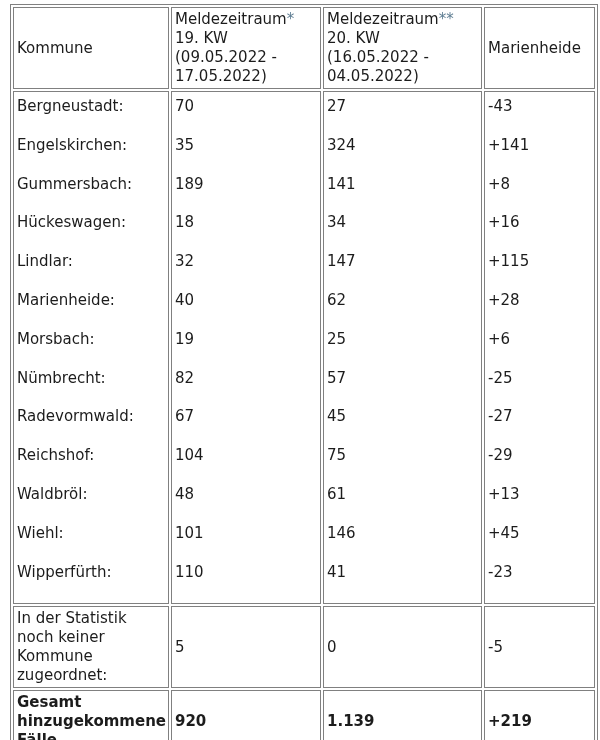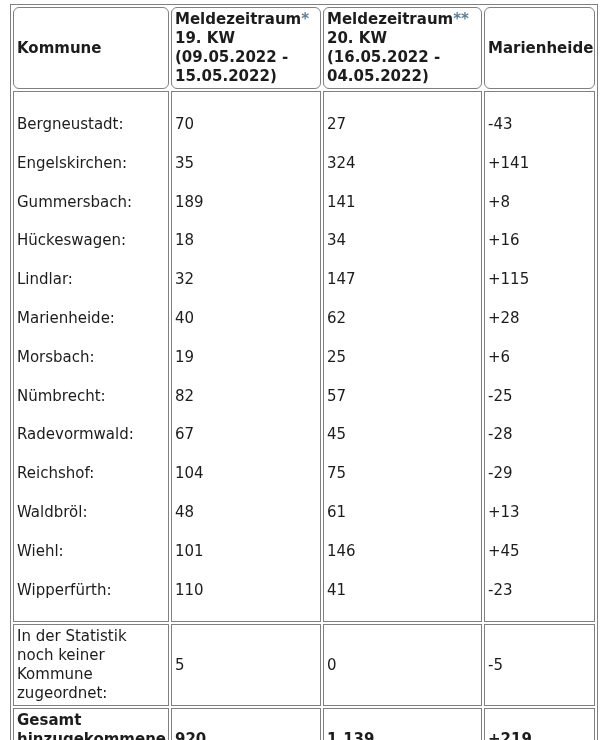--- a/index.html
+++ b/index.html
@@ -31,30 +31,29 @@
   th, td {
     border: 1px solid #808080;
     box-sizing: border-box;
     padding: 2px 3px;
     text-align: left;
     font-size: 15px;
     line-height: 19px;
     overflow: hidden;
   }
   .hcell {
-    font-weight: bold;
+    font-weight: normal;
     vertical-align: middle;
     height: 78px;
-    border-radius: 6px;
   }
   .blk { display: block; }
   .mark { color: #5e7d92; }
   .kcell {
     vertical-align: top;
-    padding-top: 23px;
+    padding-top: 5px;
   }
   .kl {
     height: 38.8px;
     line-height: 19px;
     white-space: nowrap;
   }
   .ucell { height: 76px; margin-left: 44px; }
   .ucell.label { vertical-align: middle; }
   .ucell.num, .gcell.num { vertical-align: middle; }
   .wrapnarrow { max-width: 128px; }
@@ -74,21 +73,21 @@
         <col class="c2">
         <col class="c3">
         <col class="c4">
     </colgroup>
     <tbody>
       <tr>
         <th class="hcell">Kommune</th>
         <th class="hcell">
           <span class="blk"><span>Meldezeitraum</span><span class="mark">*</span></span>
           <span class="blk">19. KW</span>
-          <span class="blk">(09.05.2022 - 15.05.2022)</span>
+          <span class="blk">(09.05.2022 - 17.05.2022)</span>
         </th>
         <th class="hcell">
           <span class="blk"><span>Meldezeitraum</span><span class="mark">**</span></span>
           <span class="blk">20. KW</span>
           <span class="blk">(16.05.2022 - 04.05.2022)</span>
         </th>
         <th class="hcell">Marienheide</th>
       </tr>
 
       <tr>
@@ -139,21 +138,21 @@
         </td>
         <td class="kcell">
           <div class="kl">-43</div>
           <div class="kl">+141</div>
           <div class="kl">+8</div>
           <div class="kl">+16</div>
           <div class="kl">+115</div>
           <div class="kl">+28</div>
           <div class="kl">+6</div>
           <div class="kl">-25</div>
-          <div class="kl">-28</div>
+          <div class="kl">-27</div>
           <div class="kl">-29</div>
           <div class="kl">+13</div>
           <div class="kl">+45</div>
           <div class="kl">-23</div>
         </td>
       </tr>
 
       <tr>
         <td class="ucell label">
           <div class="wrapnarrow">In der Statistik noch keiner Kommune zugeordnet:</div>

